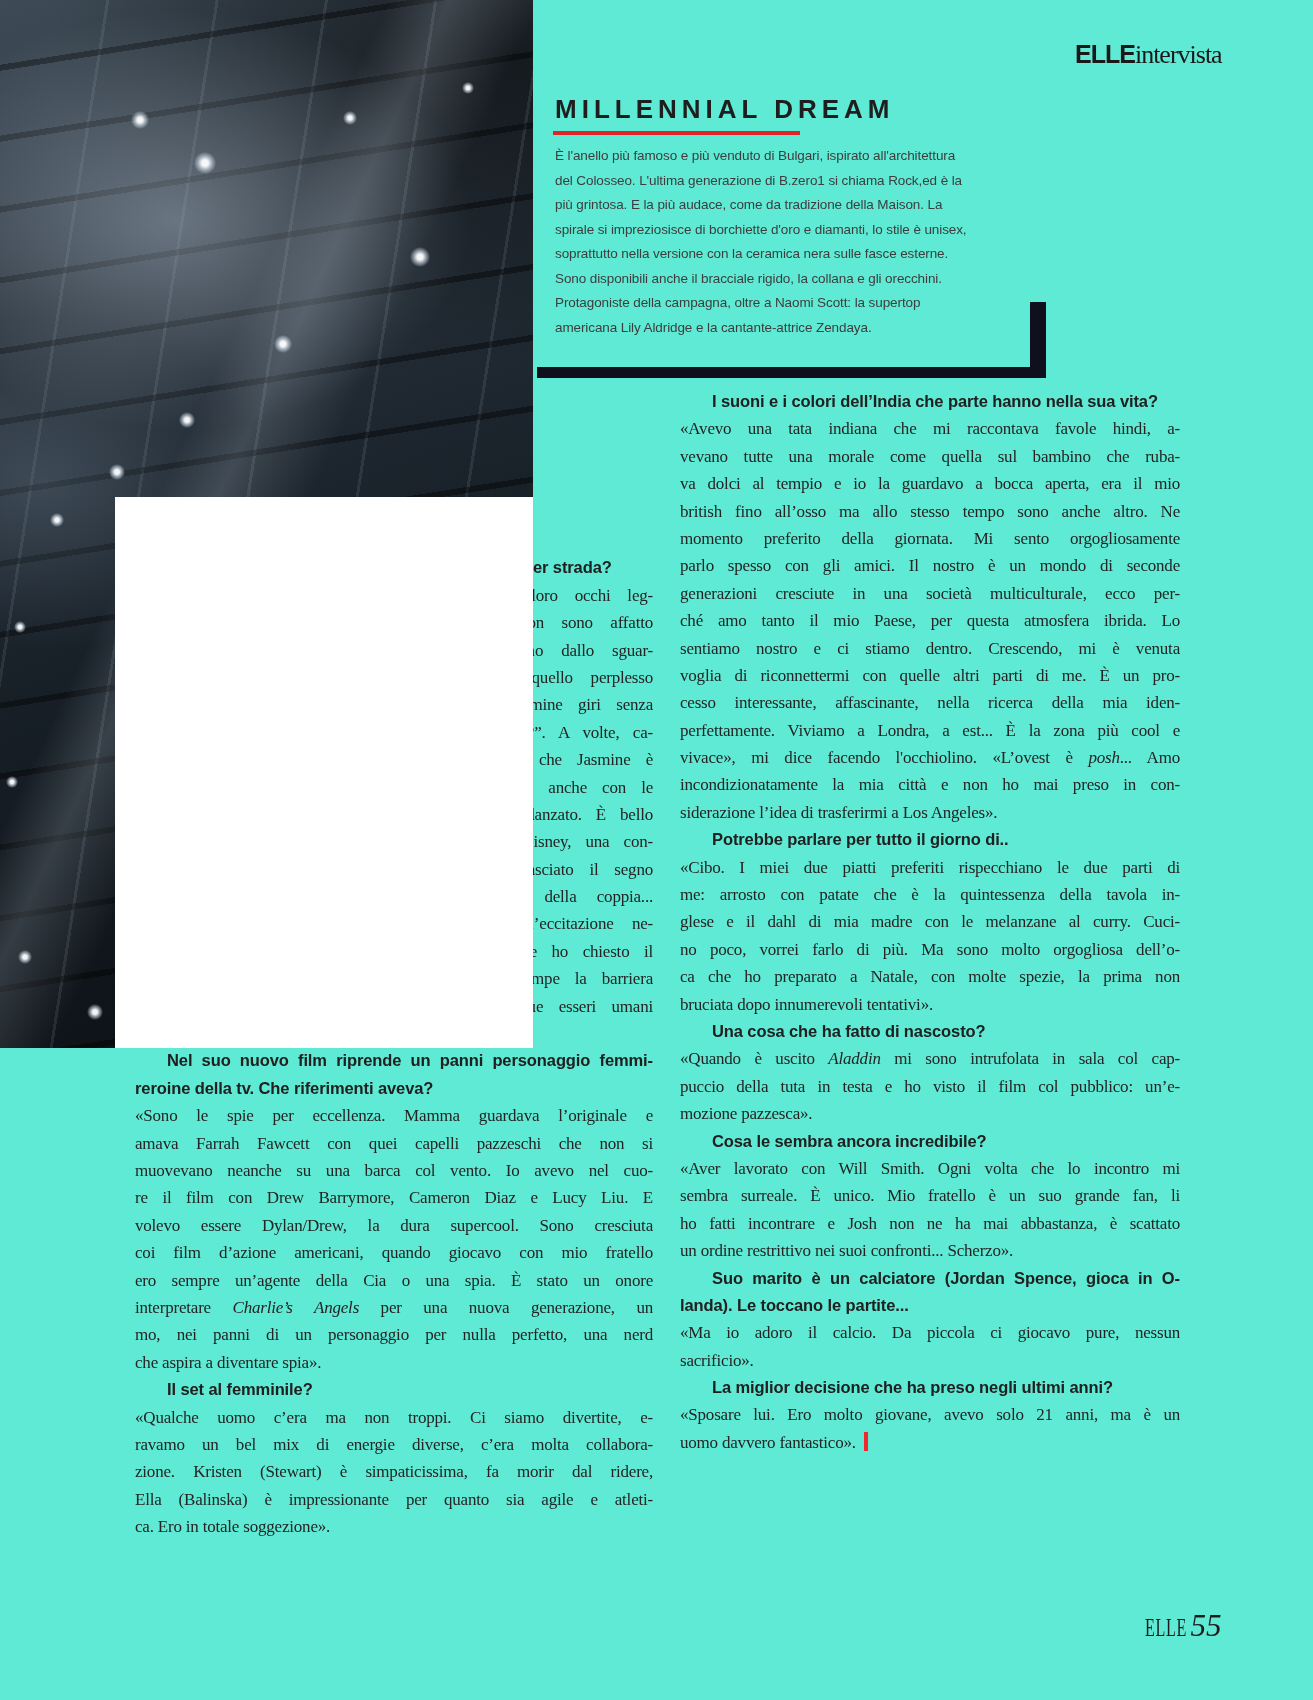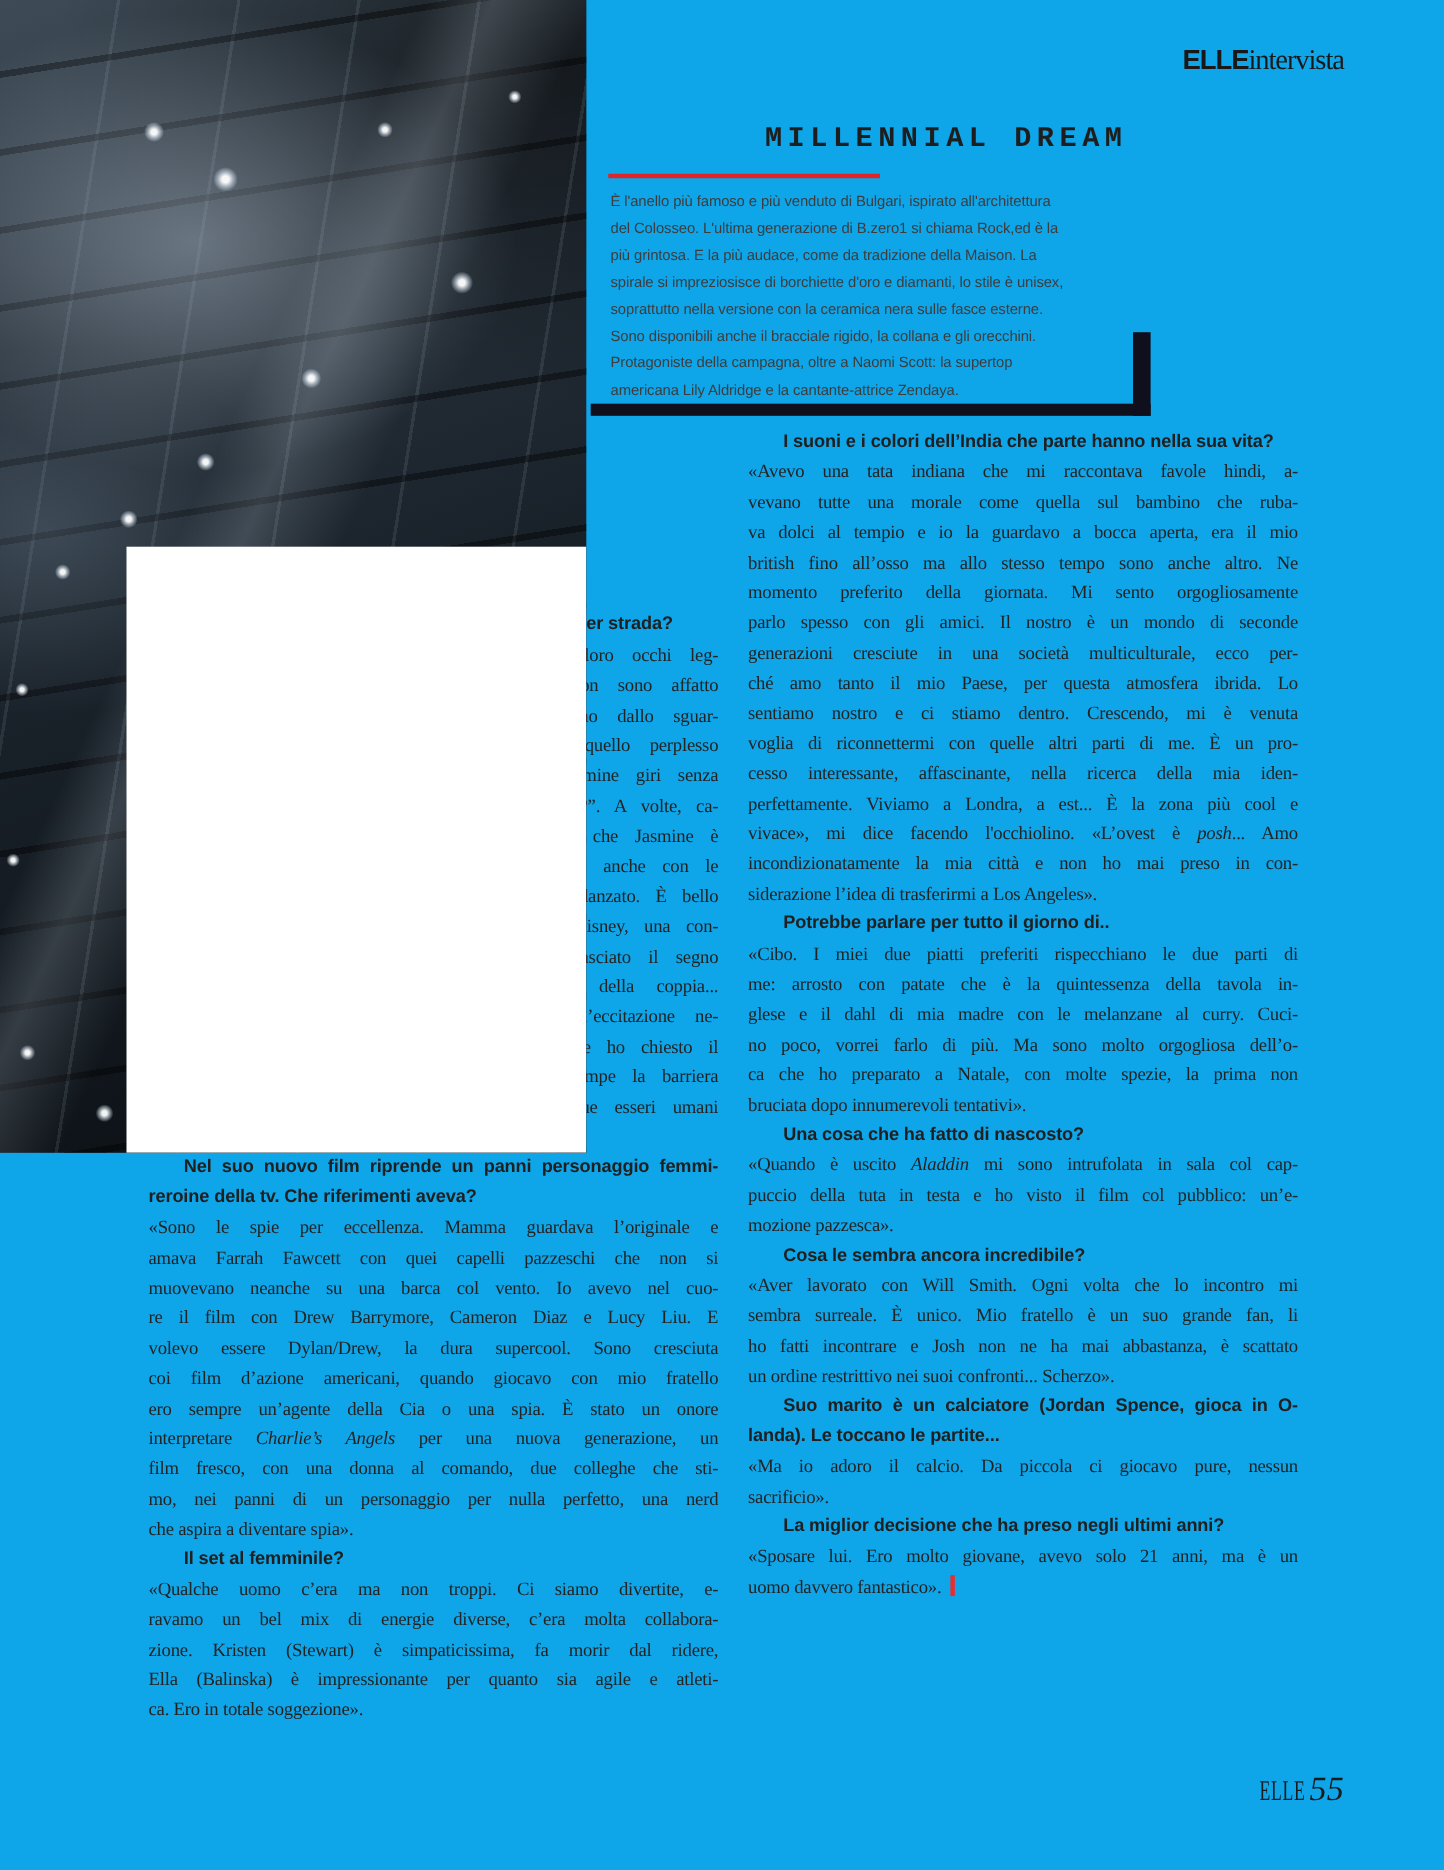--- a/index.html
+++ b/index.html
@@ -1,16 +1,16 @@
 <!DOCTYPE html>
 <html><head>
 <meta charset="utf-8">
 <style>
   html,body{margin:0;padding:0;background:#ffffff;}
-  .page{position:relative;width:1313px;height:1700px;background:#0ea5e9;overflow:hidden;
+  .page{position:relative;width:1313px;height:1700px;background:#5eead4;overflow:hidden;
         font-family:"Liberation Serif","DejaVu Serif",serif;color:#242424;}
 
   
   .photo{position:absolute;left:0;top:0;width:533px;height:1048px;overflow:hidden;
     background:
       radial-gradient(420px 300px at 33% 21%, rgba(168,182,196,.50), rgba(168,182,196,0) 70%),
       radial-gradient(300px 240px at 8% 46%, rgba(120,140,158,.32), rgba(120,140,158,0) 70%),
       linear-gradient(115deg, rgba(0,0,0,0) 38%, rgba(195,208,220,.20) 44%, rgba(0,0,0,0) 53%),
       repeating-linear-gradient(171deg, rgba(0,0,0,0) 0 64px, rgba(0,0,0,.40) 64px 70px),
       repeating-linear-gradient(99deg, rgba(255,255,255,0) 0 105px, rgba(160,180,195,.13) 105px 108px),
@@ -21,22 +21,22 @@
   .photo-cover{position:absolute;left:115px;top:497px;right:0;bottom:0;background:#fff;z-index:3;}
 
   
   .brand{position:absolute;left:1075px;top:40px;display:flex;align-items:baseline;color:#191919;}
   .brand-elle{font-family:"Liberation Sans","DejaVu Sans",sans-serif;font-weight:bold;
               font-size:25px;letter-spacing:-1px;}
   .brand-section{font-size:26px;letter-spacing:-1px;}
 
   
   .box{position:absolute;left:555px;top:94px;width:487px;}
-  .box-title{margin:17px;font-family:Liberation Mono, monospace;font-weight:bold;
-             font-size:26px;letter-spacing:5px;color:#1e1e1e;white-space:nowrap;text-align:right;}
+  .box-title{margin:0;font-family:Liberation Sans, sans-serif;font-weight:bold;
+             font-size:26px;letter-spacing:5px;color:#1e1e1e;white-space:nowrap;}
   .redline{width:247px;height:4px;margin:6px 0 0 -2px;}
   .box-caption{margin-top:9px;font-family:"Liberation Sans","DejaVu Sans",sans-serif;
                font-size:13.5px;line-height:24.5px;letter-spacing:-0.1px;color:#3d3d3d;}
 
   
   .bar-h{position:absolute;left:537px;top:367px;width:509px;height:11px;background:#0f0f1d;}
   .bar-v{position:absolute;left:1030px;top:302px;width:16px;height:76px;background:#0f0f1d;}
 
   
   .col{position:absolute;font-size:17px;letter-spacing:-0.2px;color:#242424;}
@@ -125,21 +125,20 @@
       <div class="ln q ind"><span>Nel suo nuovo film riprende un panni personaggio femmi-</span></div>
       <div class="ln q end"><span>reroine della tv. Che riferimenti aveva?</span></div>
       <div class="ln"><span>«Sono le spie per eccellenza. Mamma guardava l’originale e</span></div>
       <div class="ln"><span>amava Farrah Fawcett con quei capelli pazzeschi che non si</span></div>
       <div class="ln"><span>muovevano neanche su una barca col vento. Io avevo nel cuo-</span></div>
       <div class="ln"><span>re il film con Drew Barrymore, Cameron Diaz e Lucy Liu. E</span></div>
       <div class="ln"><span>volevo essere Dylan/Drew, la dura supercool. Sono cresciuta</span></div>
       <div class="ln"><span>coi film d’azione americani, quando giocavo con mio fratello</span></div>
       <div class="ln"><span>ero sempre un’agente della Cia o una spia. È stato un onore</span></div>
       <div class="ln"><span>interpretare </span><span class="i">Charlie’s Angels</span><span> per una nuova generazione, un</span></div>
-      <div class="ln"><span>film fresco, con una donna al comando, due colleghe che sti-</span></div>
       <div class="ln"><span>mo, nei panni di un personaggio per nulla perfetto, una nerd</span></div>
       <div class="ln end"><span>che aspira a diventare spia».</span></div>
       <div class="ln q end ind"><span>Il set al femminile?</span></div>
       <div class="ln"><span>«Qualche uomo c’era ma non troppi. Ci siamo divertite, e-</span></div>
       <div class="ln"><span>ravamo un bel mix di energie diverse, c’era molta collabora-</span></div>
       <div class="ln"><span>zione. Kristen (Stewart) è simpaticissima, fa morir dal ridere,</span></div>
       <div class="ln"><span>Ella (Balinska) è impressionante per quanto sia agile e atleti-</span></div>
       <div class="ln end"><span>ca. Ero in totale soggezione».</span></div>
     </div>
   <div class="col col-right">

